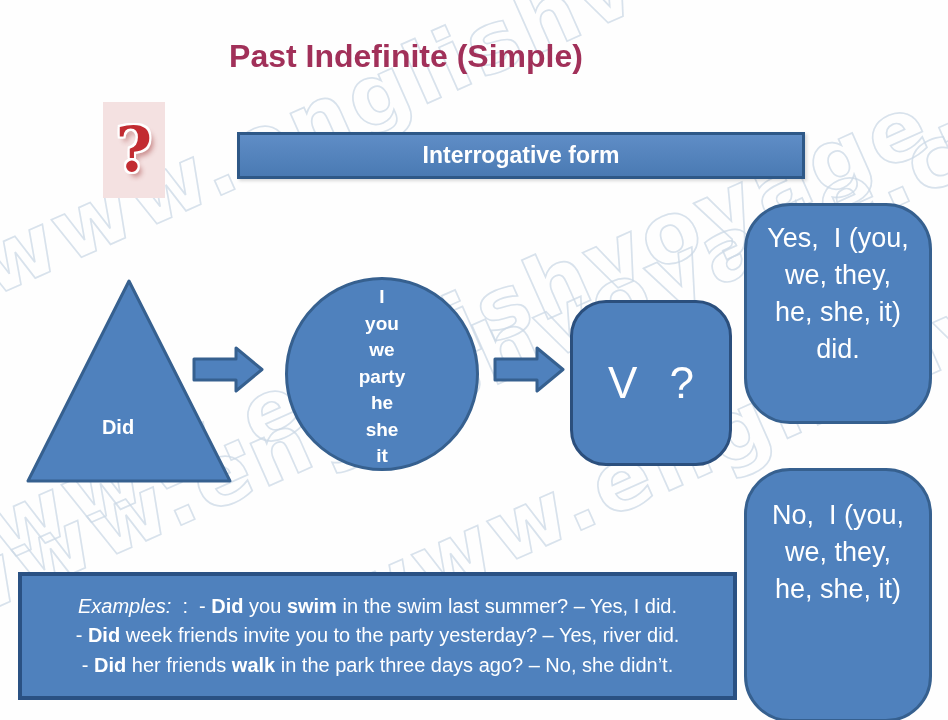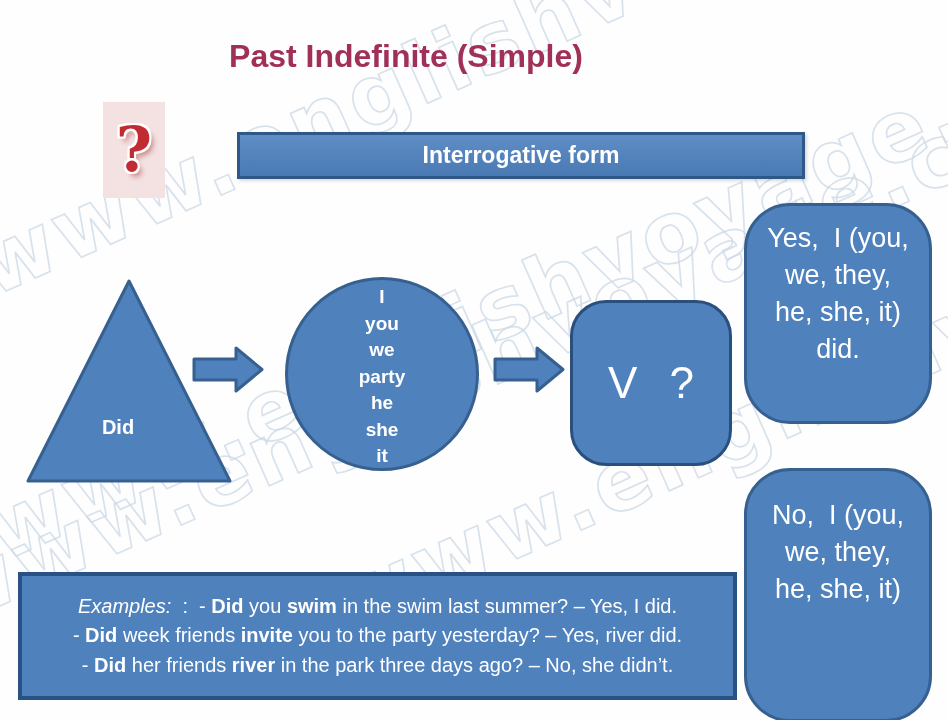--- a/index.html
+++ b/index.html
@@ -173,18 +173,18 @@
 
   <div class="answer no-box">
     <div>No,  I (you,</div>
     <div>we, they,</div>
     <div>he, she, it)</div>
   </div>
 
   <div class="exbox">
     <div>
         <div class="ex-line"><span style="font-style: italic;">Examples:</span><span>  :  - </span><span style="font-weight: 700;">Did</span><span> you </span><span style="font-weight: 700;">swim</span><span> in the swim last summer? – Yes, I did.</span></div>
-        <div class="ex-line"><span>- </span><span style="font-weight: 700;">Did</span><span> week friends </span><span style="font-weight: 700;">invite</span><span> you to the party yesterday? – Yes, river did.</span></div>
-        <div class="ex-line"><span>- </span><span style="font-weight: 700;">Did</span><span> her friends </span><span style="font-weight: 700;">river</span><span> in the park three days ago? – No, she didn’t.</span></div>
+        <div class="ex-line"><span>- </span><span style="font-weight: 700;">Did</span><span> week friends </span><span style="font-weight: 400;">invite</span><span> you to the party yesterday? – Yes, river did.</span></div>
+        <div class="ex-line"><span>- </span><span style="font-weight: 700;">Did</span><span> her friends </span><span style="font-weight: 700;">walk</span><span> in the park three days ago? – No, she didn’t.</span></div>
       </div>
   </div>
 
 </div>
 
 </body></html>

